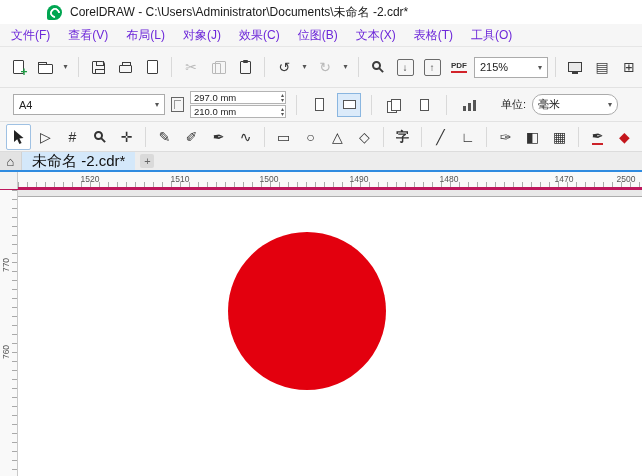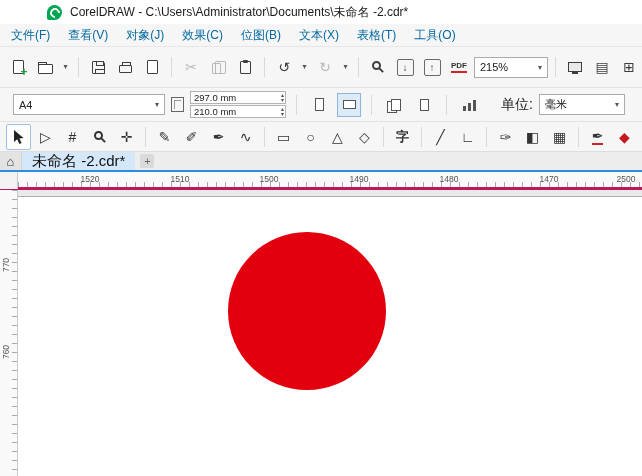--- a/index.html
+++ b/index.html
@@ -11,21 +11,21 @@
   .titlebar { position:absolute; top:0; left:0; right:0; height:24px; background:#ffffff;
               display:flex; align-items:center;padding-left:39px; }
   .logo { width:15px; height:15px; border-radius:50% 50% 50% 2px; margin:0 8px 0 8px; position:relative; flex:none; }
   .logo::after { content:""; position:absolute; left:3px; top:3px; width:6px; height:6px;
                  border:2px solid #fff; border-radius:50%; border-bottom-color:transparent; transform:rotate(-45deg); }
   .title-text { font-size:12px; color:#1a1a1a; white-space:nowrap; }
 
   
   .menubar { position:absolute; top:24px; left:0; right:0; height:22px; background:#f6f6f6;
              display:flex; align-items:stretch; padding-left:2px; }
-  .menu-item { display:flex; align-items:center; padding:0 9px; font-size:12px; color:#0369a1; cursor:default; }
+  .menu-item { display:flex; align-items:center; padding:0 9px; font-size:12px; color:#6d28d9; cursor:default; }
 
   
   .bar { display:flex; align-items:center; background:#f6f6f6; }
   .sep { width:1px; height:20px; background:#d9d9d9; margin:0 4px; flex:none; }
   .tbtn { width:24px; height:24px; display:flex; align-items:center; justify-content:center;
           color:#3d3d3d; flex:none; border-radius:2px; }
   .tbtn .glyph { font-size:14px; line-height:1; }
   .tbtn.narrow { width:11px; }
   .tbtn.narrow .glyph { font-size:8px; color:#555; }
   .tbtn.disabled { color:#b9b9b9; }
@@ -76,22 +76,22 @@
   .icon-portrait { width:9px; height:13px; border:1px solid #555; background:#fff; }
   .icon-landscape { width:13px; height:9px; border:1px solid #555; background:#fff; }
   .icon-pages { width:14px; height:12px; position:relative; }
   .icon-pages::before { content:""; position:absolute; left:0; top:2px; width:8px; height:10px; border:1px solid #555; background:#fff; }
   .icon-pages::after  { content:""; position:absolute; right:0; top:0; width:8px; height:10px; border:1px solid #555; background:#fff; }
   .icon-page-single { width:9px; height:12px; border:1px solid #555; background:#fff; }
   .icon-bars { width:13px; height:12px;
     background: linear-gradient(#555,#555) left bottom/3px 5px no-repeat,
                 linear-gradient(#555,#555) center bottom/3px 8px no-repeat,
                 linear-gradient(#555,#555) right bottom/3px 11px no-repeat; }
-  .units-label { font-size:14px; color:#222; margin-left:14px; flex:none; }
-  .units-combo { width:86px; }
+  .units-label { font-size:11px; color:#222; margin-left:14px; flex:none; }
+  .units-combo { width:86px;border-radius:10px; }
 
   
   .toolbox { position:absolute; top:122px; left:0; right:0; height:30px; gap:2px; padding-left:6px;
              border-bottom:1px solid #dcdcdc; }
   .tool { width:25px; height:26px; display:flex; align-items:center; justify-content:center;
           font-size:14px; color:#333; flex:none; border:1px solid transparent; border-radius:2px; }
   .tool.active { background:#ffffff; border-color:#9fc1e3; }
   .tool .cjk { font-size:13px; font-weight:bold; }
   .red-underline { border-bottom:2px solid #cc2229; line-height:1; }
   .red-glyph { color:#c4161c; }
@@ -131,20 +131,21 @@
 <div class="app">
 
   <div class="titlebar">
     <span class="logo" style="background: rgb(0, 166, 81);"></span>
     <span class="title-text">CorelDRAW - C:\Users\Administrator\Documents\未命名 -2.cdr*</span>
   </div>
 
   <div class="menubar">
     <span class="menu-item">文件(F)</span>
     <span class="menu-item">查看(V)</span>
+    <span class="menu-item">布局(L)</span>
     <span class="menu-item">对象(J)</span>
     <span class="menu-item">效果(C)</span>
     <span class="menu-item">位图(B)</span>
     <span class="menu-item">文本(X)</span>
     <span class="menu-item">表格(T)</span>
     <span class="menu-item">工具(O)</span>
   </div>
 
   <div class="bar stdbar">
     <div class="tbtn">
@@ -357,21 +358,21 @@
   </div>
 
   <div class="hruler">
     <div class="ruler-corner"></div>
     <div class="hticks"></div>
     <span class="hlabel" style="left:90px">1520</span>
     <span class="hlabel" style="left:180px">1510</span>
     <span class="hlabel" style="left:269px">1500</span>
     <span class="hlabel" style="left:359px">1490</span>
     <span class="hlabel" style="left:449px">1480</span>
-    <span class="hlabel" style="left:549px">1470</span>
+    <span class="hlabel" style="left:564px">1470</span>
     <span class="hlabel" style="left:626px">2500</span>
   </div>
 
   <div class="vruler">
     <div class="vticks"></div>
     <span class="vlabel" style="top:69px">770</span>
     <span class="vlabel" style="top:156px">760</span>
   </div>
 
   <div class="canvas">

